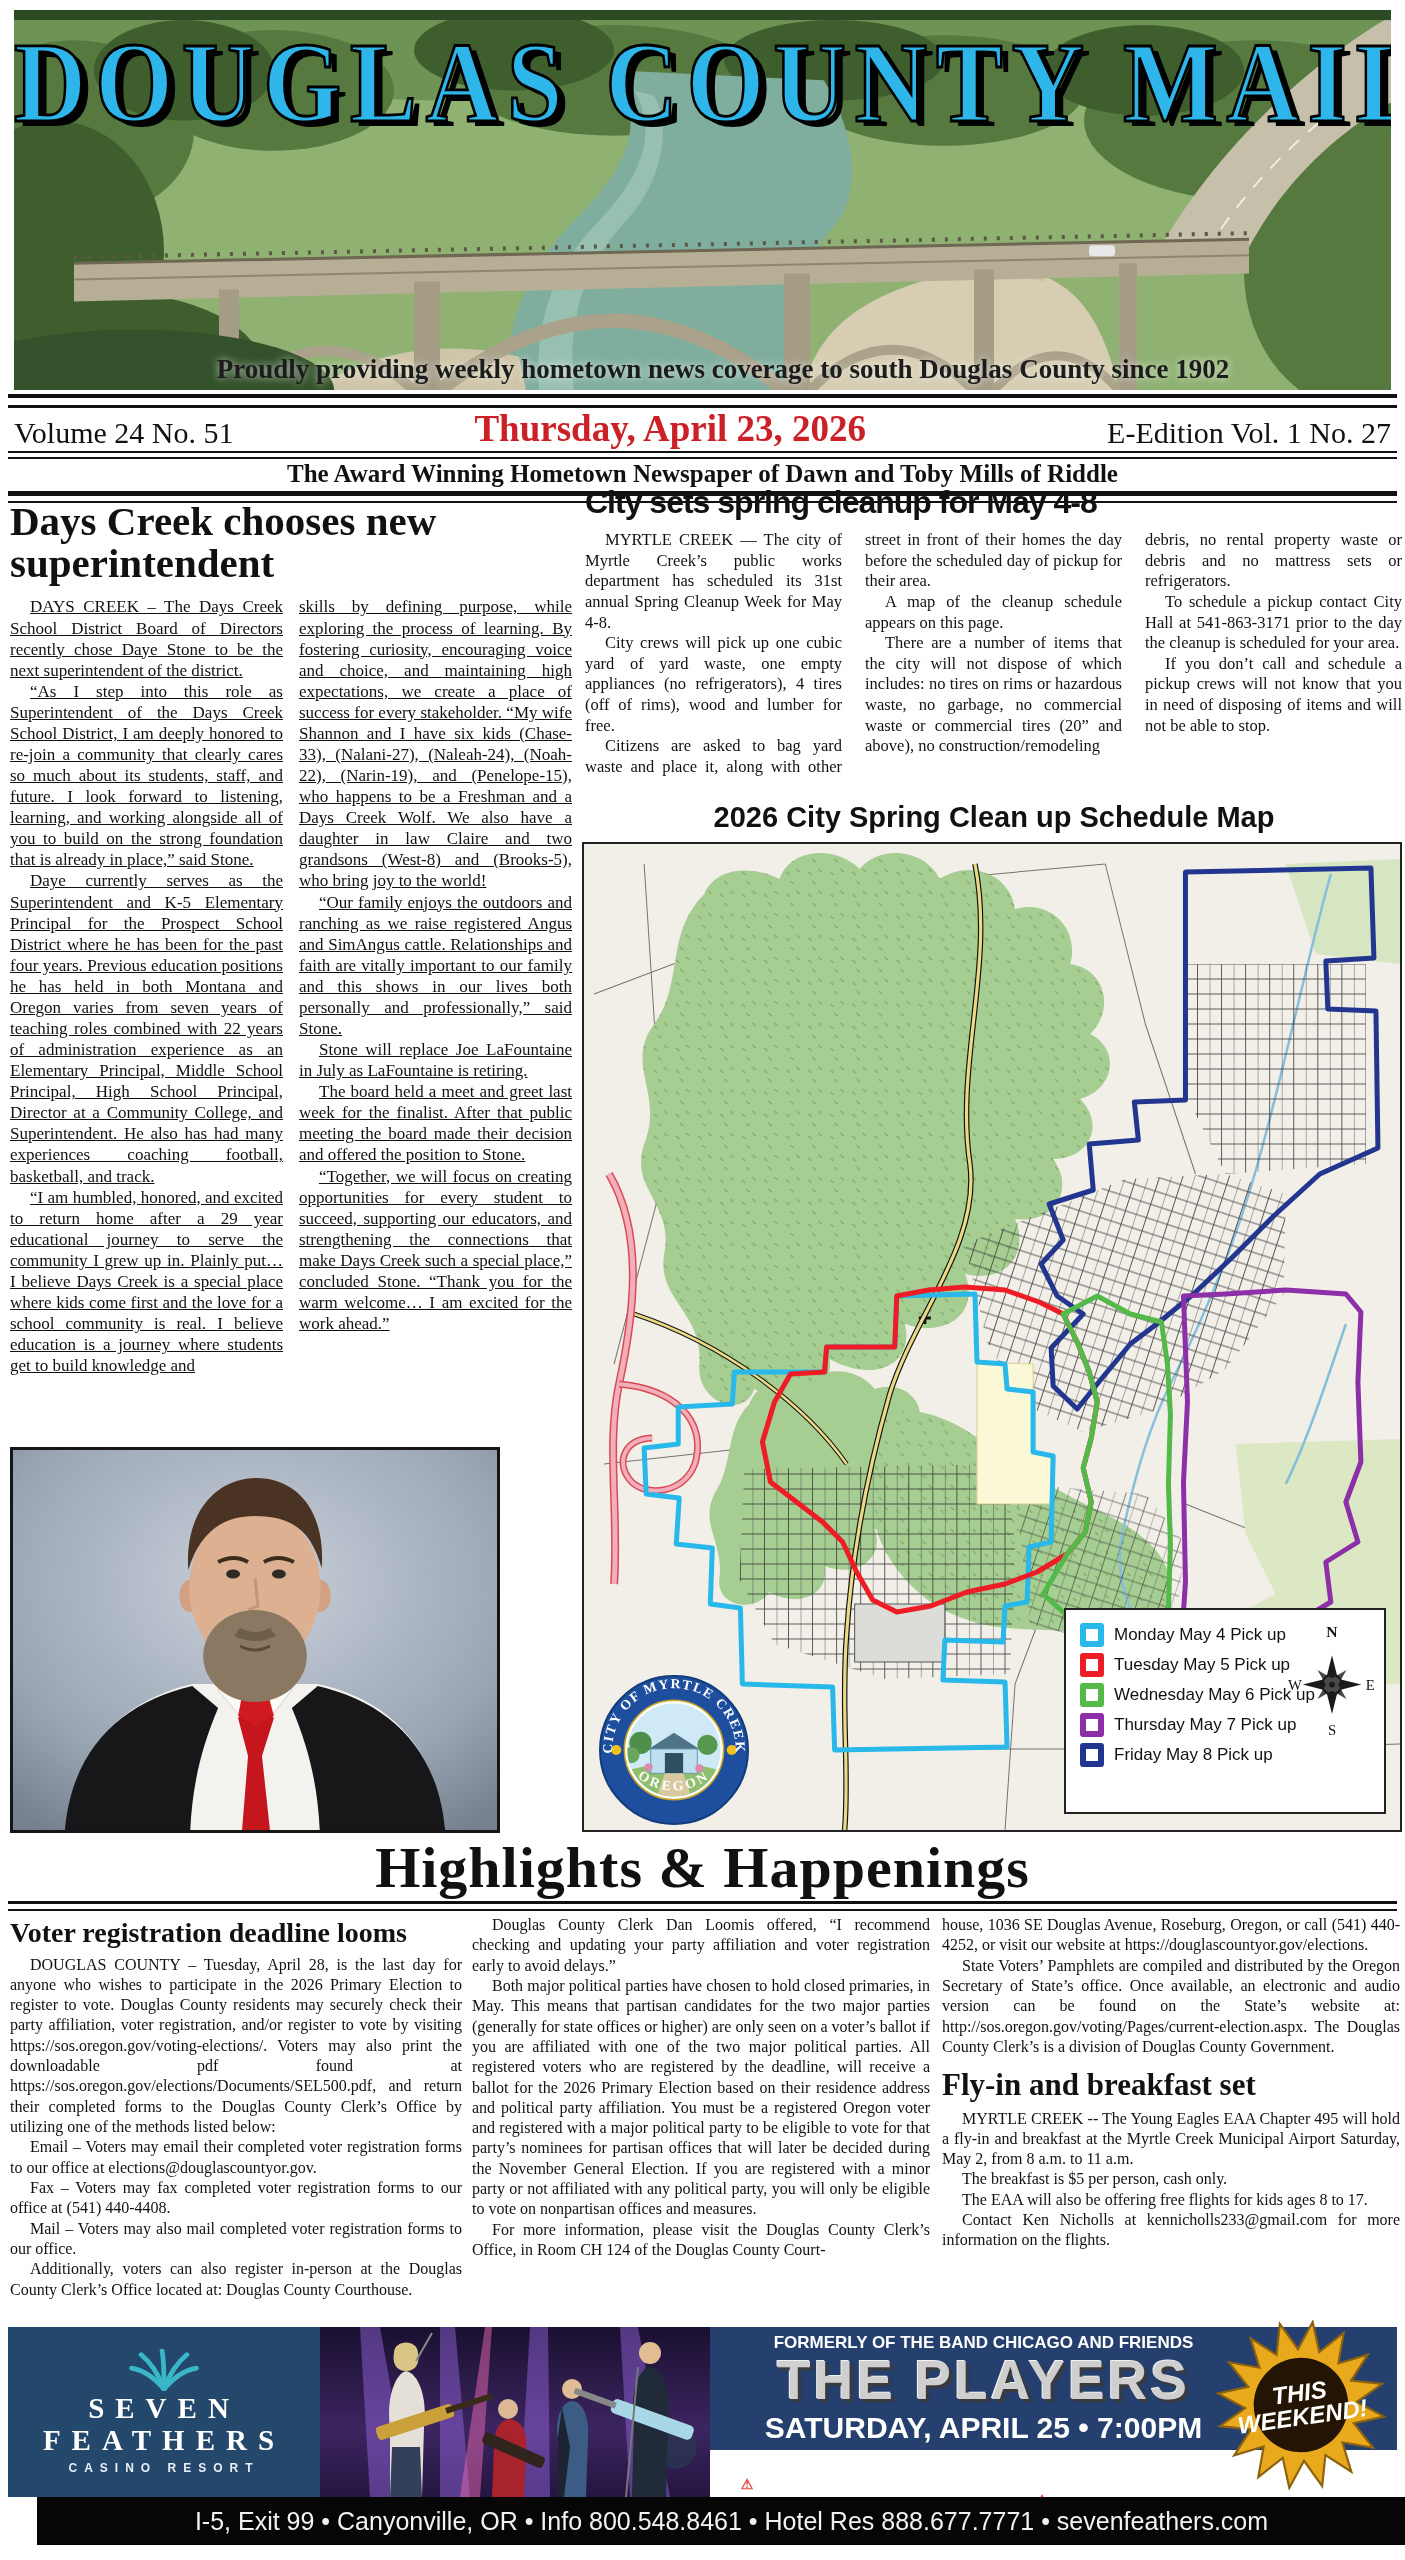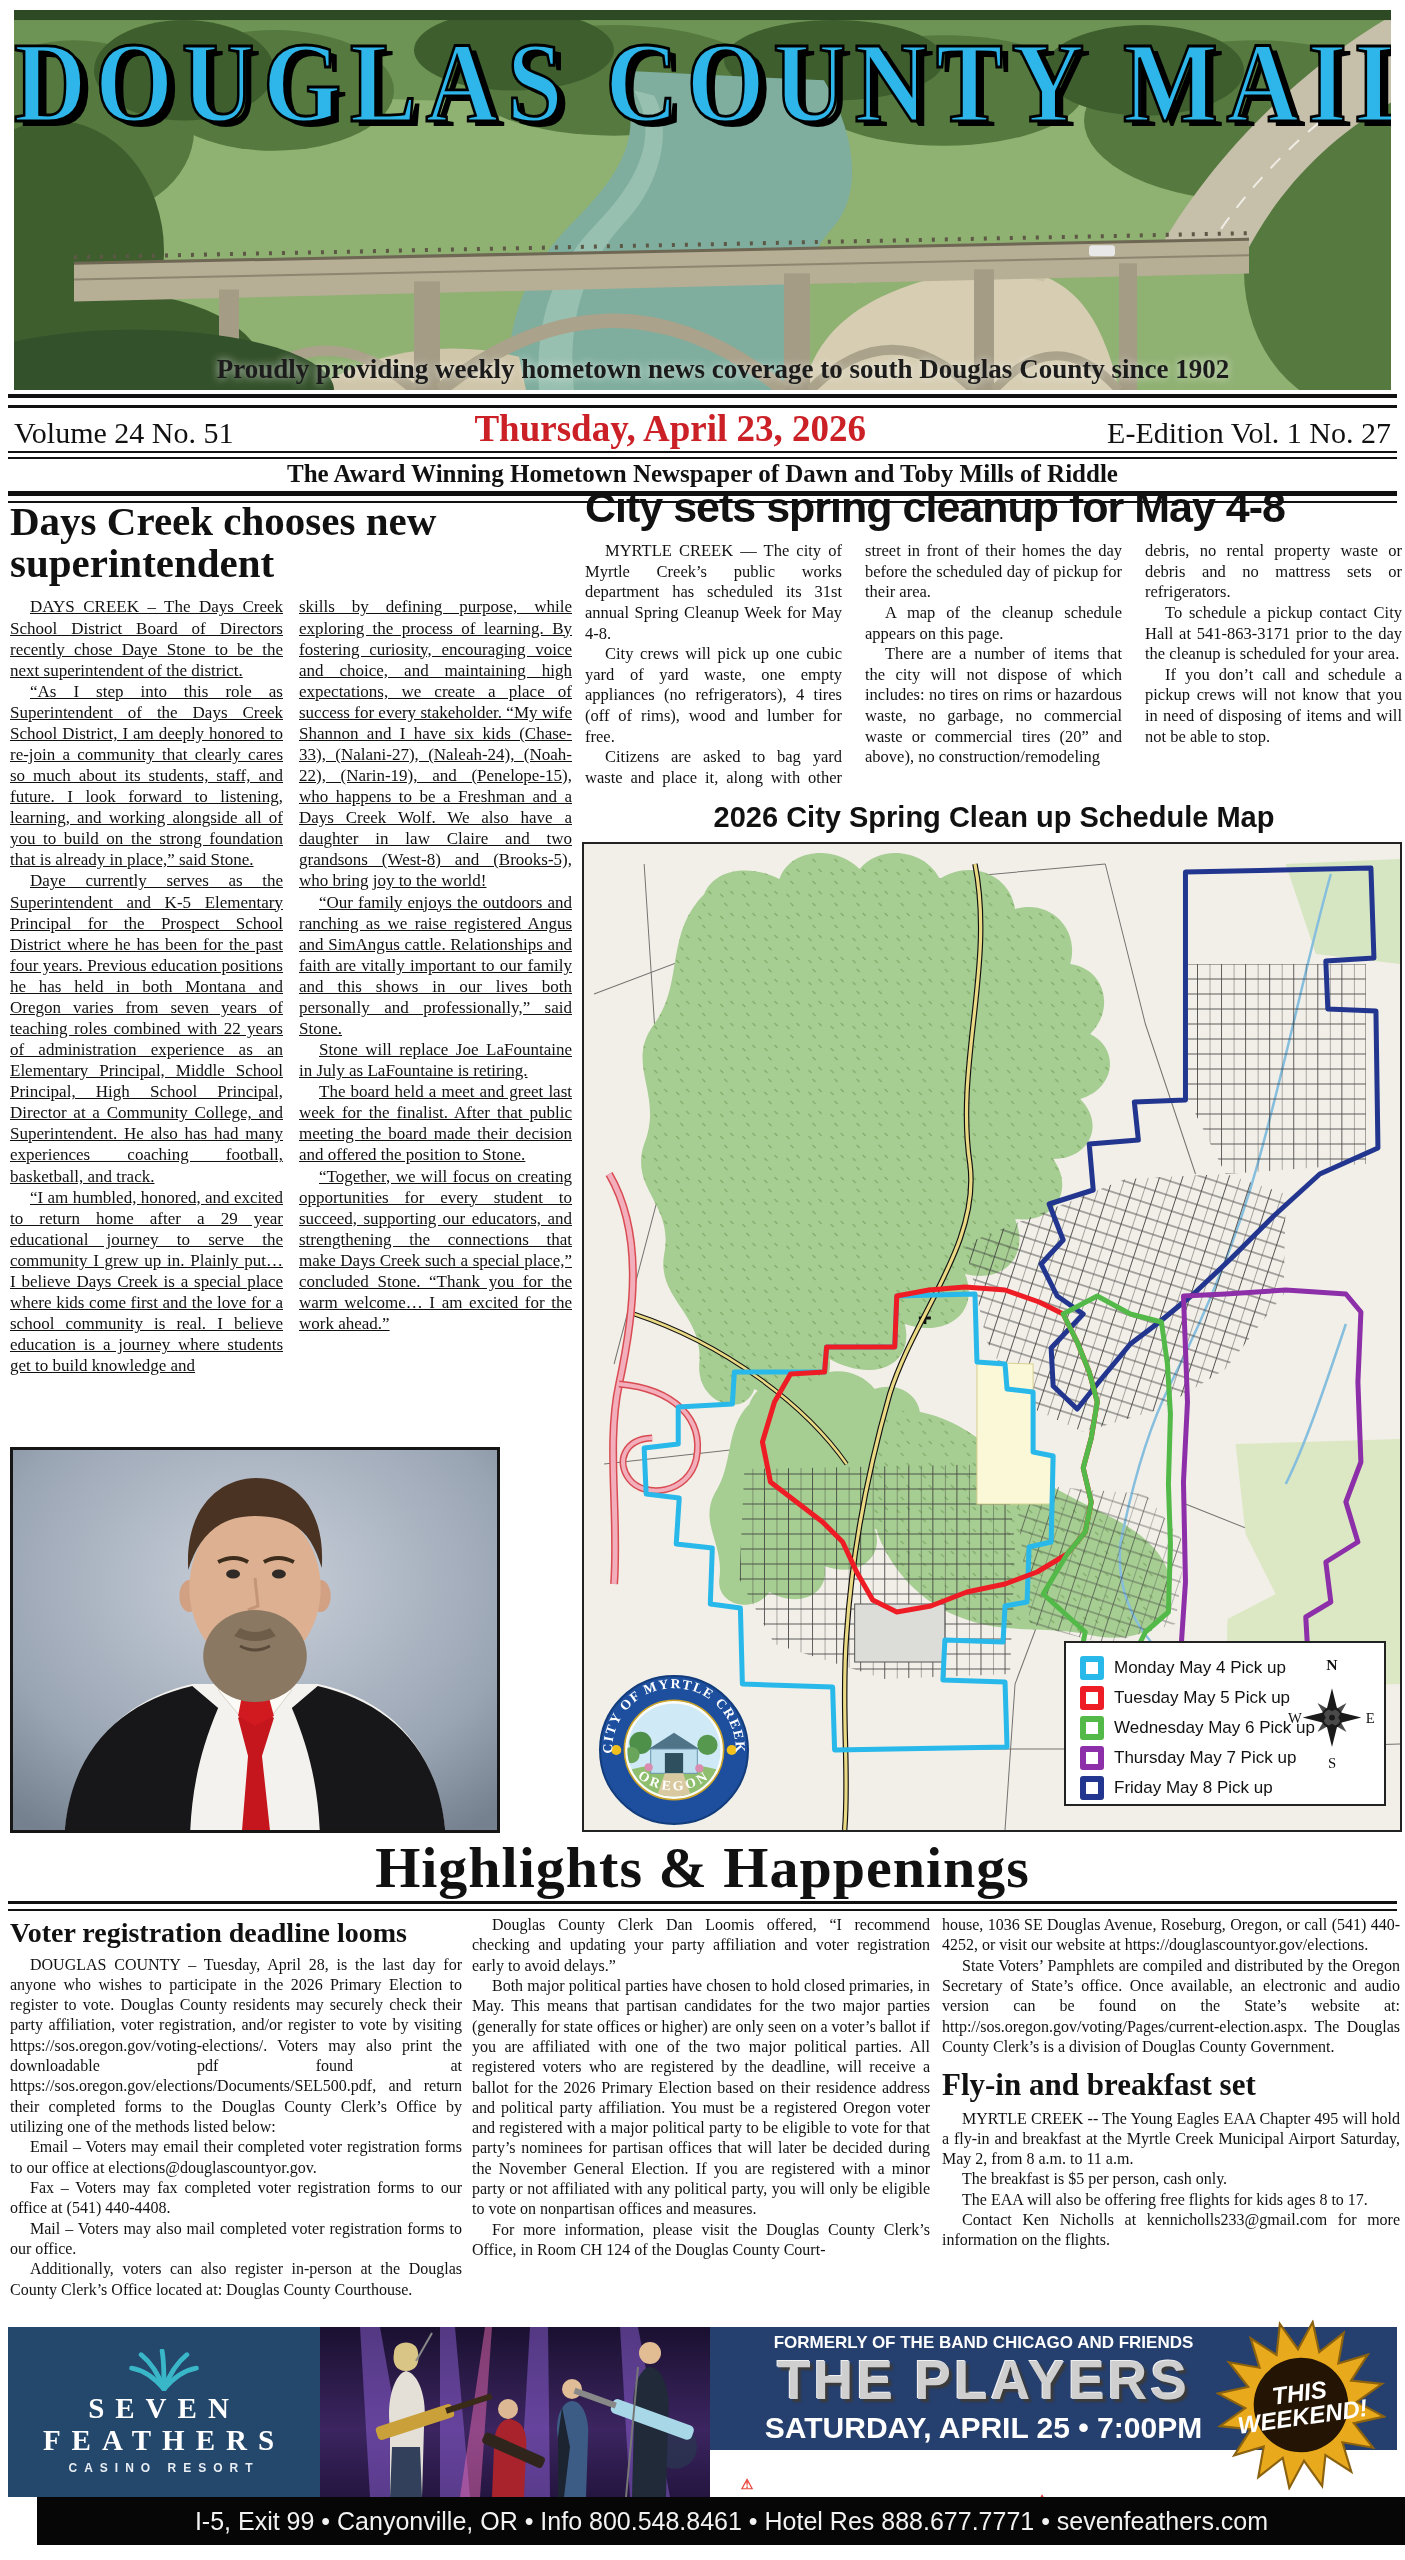--- a/index.html
+++ b/index.html
@@ -39,31 +39,31 @@
   .sup-cols{display:flex;gap:16px;text-decoration:underline;}
   .sup-col{width:273px;height:850px;font-size:17px;line-height:1.24;}
 
   .portrait{position:absolute;left:10px;top:1447px;width:490px;height:386px;
     border:3px solid #161616;box-sizing:border-box;background:#97a1b0;}
   .portrait svg{display:block;width:100%;height:100%;}
 
   
   .cleanup{position:absolute;left:585px;top:486px;width:818px;height:318px;overflow:hidden;}
   .cleanup h2{margin:0 0 12px;font-family:"Liberation Sans",sans-serif;
-    font-size:43px;line-height:1;font-weight:bold;letter-spacing:-1px;}
+    font-size:32px;line-height:1;font-weight:bold;letter-spacing:-1px;}
   .cu-cols{display:flex;gap:23px;}
   .cu-col{width:257px;height:250px;font-size:16.5px;line-height:1.25;}
 
   
   .map-title{position:absolute;left:585px;top:801px;width:818px;text-align:center;
     font-family:"Liberation Sans",sans-serif;font-weight:bold;font-size:29px;}
   .map-frame{position:absolute;left:582px;top:842px;width:820px;height:990px;
     border:2px solid #222;box-sizing:border-box;background:#f2efe8;}
   .map-frame > svg.mapsvg{position:absolute;inset:0;width:100%;height:100%;}
-  .legend{position:absolute;right:14px;bottom:24px;width:322px;height:165px;background:#fff;
+  .legend{position:absolute;right:14px;bottom:16px;width:322px;height:206px;background:#fff;
     border:2px solid #222;padding:10px 10px 24px 14px;box-sizing:border-box;}
   .legend-item{display:flex;align-items:center;gap:10px;height:30px;
     font-family:"Liberation Sans",sans-serif;font-size:17px;color:#111;}
   .lg-swatch{width:24px;height:24px;border:6px solid #000;box-sizing:border-box;
     background:#fff;border-radius:3px;flex:0 0 auto;}
   .lg-c0{border-color:#29b8ea}.lg-c1{border-color:#ee1c25}.lg-c2{border-color:#53b948}
   .lg-c3{border-color:#8c2fa8}.lg-c4{border-color:#23368f}
   .compass{position:absolute;right:8px;top:12px;width:88px;height:120px;}
   .seal{position:absolute;left:14px;bottom:4px;width:152px;height:152px;}
 

